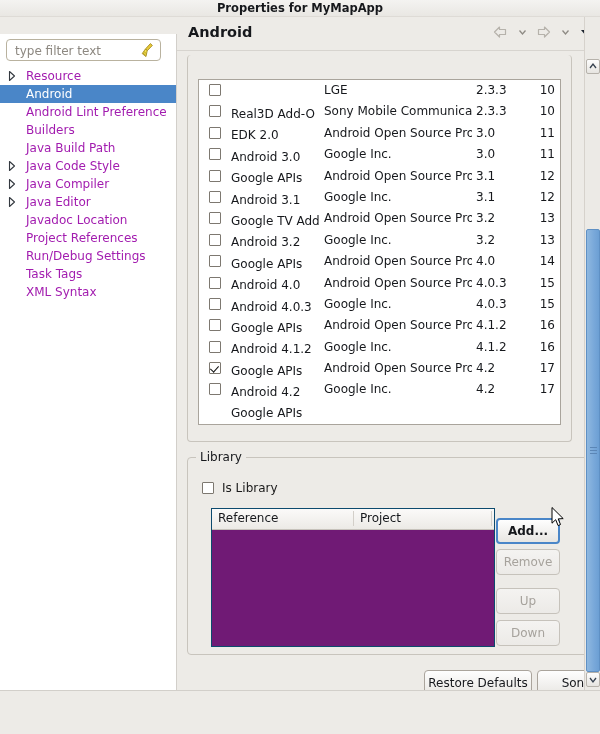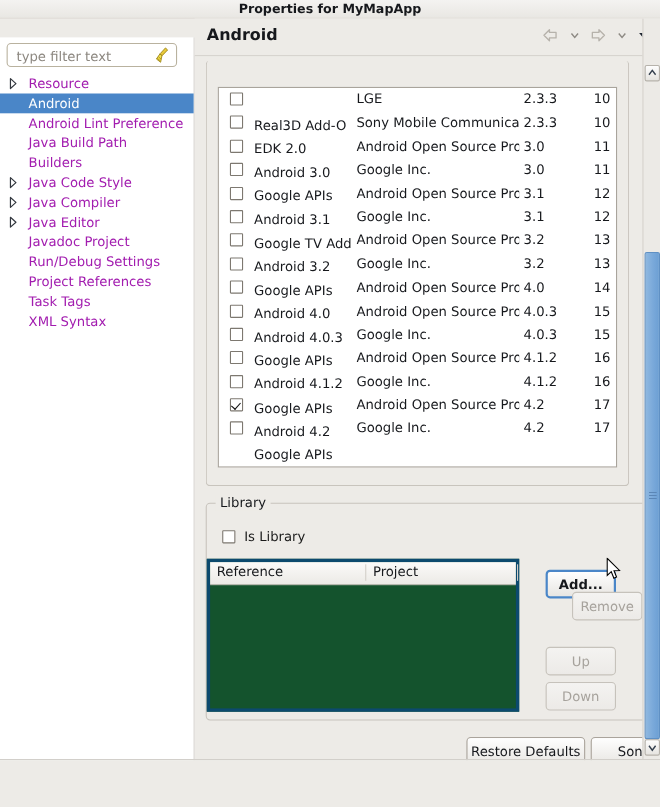--- a/index.html
+++ b/index.html
@@ -131,22 +131,22 @@
   
   .libbox { left: 10px; top: 440px; width: 415px; height: 198px; }
   .islib { position: absolute; left: 14px; top: 22px; height: 16px; line-height: 16px; font-size: 12px; }
   .islib .cb2 {
     position: absolute; left: 0; top: 2px; width: 12px; height: 12px;
     box-sizing: border-box; border: 1px solid #7d7870; background: #fff; border-radius: 1px;
   }
   .islib span.lbl { position: absolute; left: 20px; top: 0; white-space: nowrap; }
 
   .libtable {
-    position: absolute; left: 0; top: 50px; width: 284px; height: 139px;
-    box-sizing: border-box; border: 3px solid #0c4a6e; background: #14532d;
+    position: absolute; left: 23px; top: 50px; width: 284px; height: 139px;
+    box-sizing: border-box; border: 1px solid #0c4a6e; background: #701a75;
   }
   .libhdr {
     position: absolute; left: 0; top: 0; width: 100%; height: 20px;
     background: linear-gradient(#fbfaf9, #eceae6); border-bottom: 1px solid #c6c2bb;
   }
   .libhdr .hc { position: absolute; top: 2px; font-size: 12px; color: #16181c; }
   .libhdr .hc.c1 { left: 6px; }
   .libhdr .hc.c2 { left: 148px; }
   .libhdr .sep { position: absolute; top: 2px; width: 1px; height: 15px; background: #d3cfc9; }
   .libhdr .sep.s1 { left: 141px; }
@@ -220,40 +220,40 @@
     </div>
 
     <div class="tree">
         <div class="trow"><span class="twist">
             <svg width="12" height="12" viewBox="0 0 12 12">
               <path d="M3.5 1.5 L8.5 6 L3.5 10.5 Z" fill="none" stroke="#33383f" stroke-width="1.1" stroke-linejoin="round"></path>
             </svg>
           </span><span>Resource</span></div>
         <div class="trow sel"><span>Android</span></div>
         <div class="trow"><span>Android Lint Preference</span></div>
+        <div class="trow"><span>Builders</span></div>
         <div class="trow"><span>Java Build Path</span></div>
-        <div class="trow"><span>Builders</span></div>
         <div class="trow"><span class="twist">
             <svg width="12" height="12" viewBox="0 0 12 12">
               <path d="M3.5 1.5 L8.5 6 L3.5 10.5 Z" fill="none" stroke="#33383f" stroke-width="1.1" stroke-linejoin="round"></path>
             </svg>
           </span><span>Java Code Style</span></div>
         <div class="trow"><span class="twist">
             <svg width="12" height="12" viewBox="0 0 12 12">
               <path d="M3.5 1.5 L8.5 6 L3.5 10.5 Z" fill="none" stroke="#33383f" stroke-width="1.1" stroke-linejoin="round"></path>
             </svg>
           </span><span>Java Compiler</span></div>
         <div class="trow"><span class="twist">
             <svg width="12" height="12" viewBox="0 0 12 12">
               <path d="M3.5 1.5 L8.5 6 L3.5 10.5 Z" fill="none" stroke="#33383f" stroke-width="1.1" stroke-linejoin="round"></path>
             </svg>
           </span><span>Java Editor</span></div>
-        <div class="trow"><span>Javadoc Project</span></div>
+        <div class="trow"><span>Javadoc Location</span></div>
+        <div class="trow"><span>Project References</span></div>
         <div class="trow"><span>Run/Debug Settings</span></div>
-        <div class="trow"><span>Project References</span></div>
         <div class="trow"><span>Task Tags</span></div>
         <div class="trow"><span>XML Syntax</span></div>
       </div>
 
     <div class="lhsb">
       <div class="arrow l">‹</div>
       <div class="thumb">III</div>
       <div class="arrow r">›</div>
     </div>
   </div>
@@ -412,21 +412,21 @@
       <div class="libtable">
         <div class="libhdr">
           <span class="hc c1">Reference</span>
           <span class="sep s1"></span>
           <span class="hc c2">Project</span>
           <span class="sep s2"></span>
         </div>
       </div>
 
       <button class="btn libbtn focus" style="top:60px;">Add...</button>
-      <button class="btn libbtn disabled" style="top:80px;margin-left:24px;">Remove</button>
+      <button class="btn libbtn disabled" style="top:91px;">Remove</button>
       <button class="btn libbtn disabled" style="top:130px;">Up</button>
       <button class="btn libbtn disabled" style="top:162px;">Down</button>
     </div>
 
     <button class="btn lowbtn" style="left:206px; top:653px; width:108px;">Restore Defaults</button>
     <button class="btn lowbtn" style="left:319px; top:653px; width:79px;">Sony</button>
   </div>
 
   <div class="outersb">
     <div class="sbtn up">

